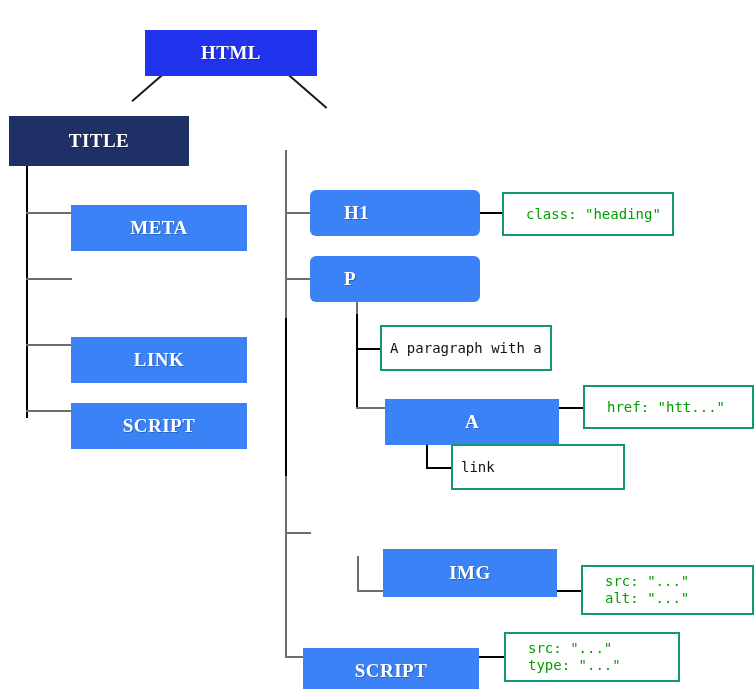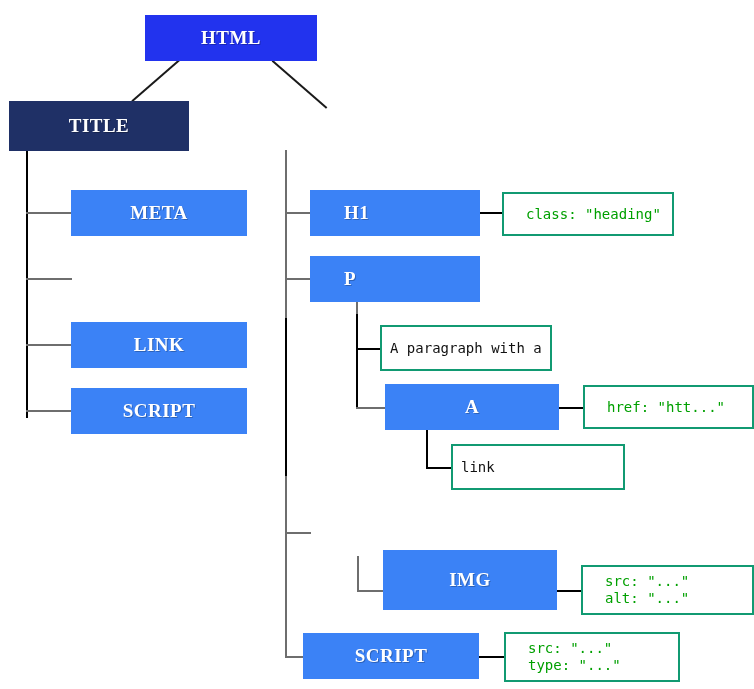--- a/index.html
+++ b/index.html
@@ -21,22 +21,22 @@
     box-sizing: border-box;
     display: flex;
     align-items: center;
     color: #ffffff;
     font-family: "Liberation Serif", serif;
     font-weight: bold;
     font-size: 19px;
     letter-spacing: 0.5px;
     text-shadow: 1px 1px 0 rgba(0,0,0,0.25);
   }
-  .node.center { justify-content: center; }
-  .node.label-left { padding-left: 34px; }
+  .node.center { justify-content: center; margin-top: 15px; }
+  .node.label-left { padding-left: 34px; border-radius: 6px; }
   .node.root  { background: #2233ee; }
   .node.branch{ background: #1f3066; }
   .node.elem  { background: #3b82f6; }
 
   
   .attrbox {
     position: absolute;
     box-sizing: border-box;
     background: #ffffff;
     border: 2px solid #119a72;
@@ -126,21 +126,21 @@
 
   <div class="node elem center" style="left:71px; top:388px; width:176px; height:46px;">SCRIPT</div>
 
   <div class="node elem label-left" style="left:310px; top:190px; width:170px; height:46px;">H1</div>
 
   <div class="node elem label-left" style="left:310px; top:256px; width:170px; height:46px;">P</div>
 
   <div class="node elem center" style="left:385px; top:384px; width:174px; height:46px;">A</div>
 
 
-  <div class="node elem center" style="left:383px; top:550px; width:174px; height:60px;">IMG</div>
+  <div class="node elem center" style="left:383px; top:534px; width:174px; height:48px;">IMG</div>
 
   <div class="node elem center" style="left:303px; top:633px; width:176px; height:46px;">SCRIPT</div>
 
   <div class="attrbox" style="left:502px; top:192px; width:172px; height:44px;">
     <span class="line">class: "heading"</span>
   </div>
 
   <div class="attrbox textnode" style="left:380px; top:325px; width:172px; height:46px;">
     <span class="line">A paragraph with a</span>
   </div>

